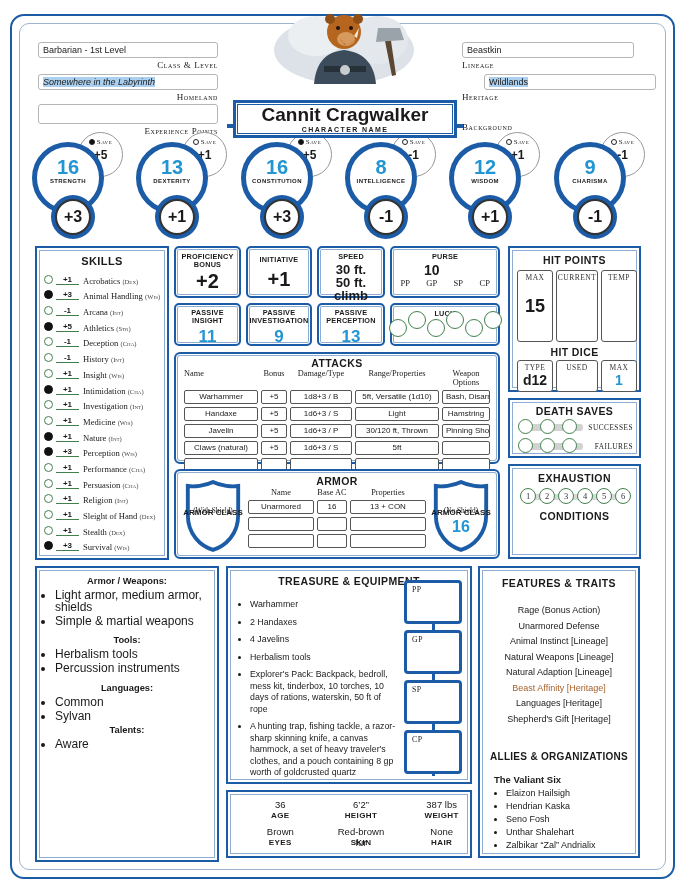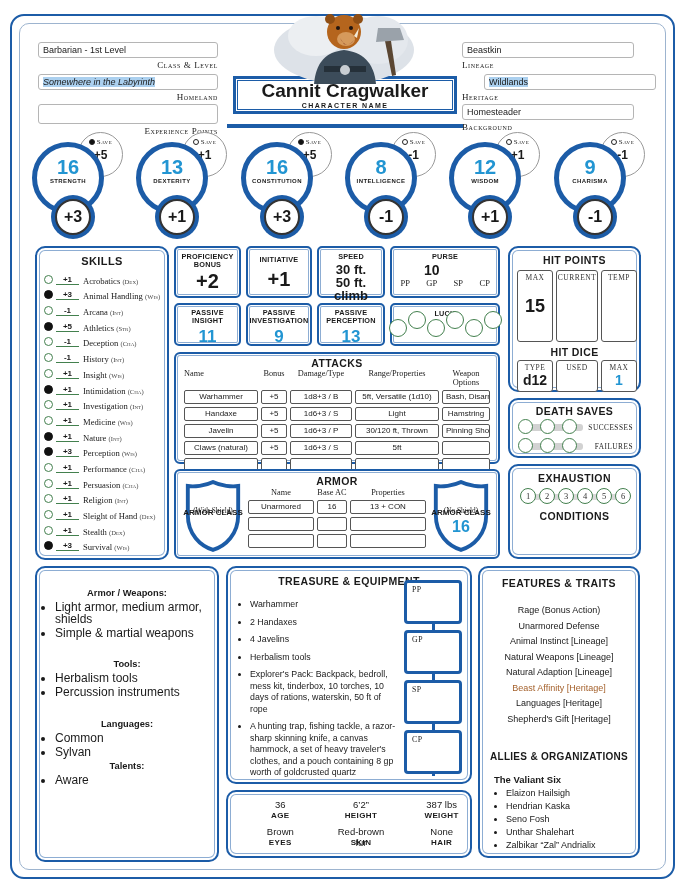--- a/index.html
+++ b/index.html
@@ -14,21 +14,21 @@
   .frame-outer{position:absolute;left:10px;top:14px;right:8px;bottom:8px;border:2px solid var(--blue);border-radius:14px;}
   .frame-inner{position:absolute;left:19px;top:23px;right:17px;bottom:17px;border:1px solid #9db4cf;border-radius:10px;}
 
   
   .field{position:absolute;height:16px;border:1px solid var(--grayline);border-radius:3px;background:#fff;font-size:9px;line-height:14px;padding:0 4px;white-space:nowrap;overflow:hidden;}
   .fval[data-hl="true"]{background:var(--hl);}
   .flabel{position:absolute;font-family:"Liberation Serif",serif;font-variant:small-caps;font-size:9px;letter-spacing:.6px;color:#222;}
   .flabel.right{text-align:right;}
 
   
-  .nameplate{position:absolute;left:233px;top:76px;width:224px;height:38px;background:#fff;border:3px solid var(--blue);box-shadow:inset 0 0 0 1px #fff,inset 0 0 0 2px var(--blue);text-align:center;z-index:6;}
+  .nameplate{position:absolute;left:233px;top:100px;width:224px;height:38px;background:#fff;border:3px solid var(--blue);box-shadow:inset 0 0 0 1px #fff,inset 0 0 0 2px var(--blue);text-align:center;z-index:6;}
   .nameplate .nm{font-size:19px;font-weight:bold;margin-top:1px;}
   .nameplate .nl{font-size:7px;font-weight:bold;letter-spacing:1.4px;}
   .namebar{position:absolute;left:227px;top:124px;width:236px;height:4px;background:var(--blue);z-index:5;}
 
   
   .portrait{position:absolute;left:266px;top:6px;width:156px;height:80px;z-index:7;}
 
   
   .ability{position:absolute;width:96px;height:112px;top:132px;}
   .save-bubble{position:absolute;left:50px;top:0;width:45px;height:45px;border:1px solid #999;border-radius:50%;background:#fff;z-index:1;text-align:center;}
@@ -37,21 +37,21 @@
   .save-bubble[data-filled="true"] .save-dot{background:#111;}
   .save-word{font-family:"Liberation Serif",serif;font-variant:small-caps;font-size:7px;letter-spacing:.5px;}
   .save-val{font-size:12px;font-weight:600;margin-top:2px;}
   .bigcircle{position:absolute;left:4px;top:10px;width:72px;height:72px;border:5px solid var(--blue);border-radius:50%;background:#fff;z-index:2;text-align:center;}
   .score{font-size:20px;font-weight:bold;color:var(--score);margin-top:10px;line-height:20px;}
   .aname{font-size:6px;font-weight:bold;letter-spacing:.4px;margin-top:1px;}
   .modback{position:absolute;left:23px;top:63px;width:44px;height:44px;background:var(--blue);border-radius:50%;z-index:3;}
   .modcircle{position:absolute;left:27px;top:67px;width:36px;height:36px;background:#fff;border:2px solid #333;border-radius:50%;z-index:4;text-align:center;line-height:32px;font-size:16px;font-weight:bold;}
 
   
-  .panel{position:absolute;background:#fff;border:2px solid var(--blue);border-radius:10px;box-shadow:inset 0 0 0 2px #fff,inset 0 0 0 3px rgba(28,92,167,.5);}
+  .panel{position:absolute;background:#fff;border:2px solid var(--blue);border-radius:0;box-shadow:inset 0 0 0 2px #fff,inset 0 0 0 3px rgba(28,92,167,.5);}
   .ptitle{text-align:center;font-weight:bold;font-size:11px;letter-spacing:.4px;}
 
   
   .skill-row{display:flex;align-items:flex-end;height:15.7px;padding:0 7px;}
   .sk-circle{width:9px;height:9px;border:1px solid var(--green);border-radius:50%;background:#fff;margin-bottom:3px;flex:none;}
   .skill-row[data-filled="true"] .sk-circle{background:#111;border-color:#111;}
   .sk-bonus{width:23px;text-align:center;font-size:8px;font-weight:600;border-bottom:1.5px solid var(--green);margin:0 4px 2px 3px;line-height:9px;flex:none;}
   .sk-name{font-family:"Liberation Serif",serif;font-size:8.6px;white-space:nowrap;line-height:11px;}
   .sk-ab{font-size:6.6px;color:#444;font-variant:small-caps;}
 
@@ -97,21 +97,21 @@
   .ds-bar{position:absolute;left:3px;top:5px;width:62px;height:7px;background:#d2d2d2;border-radius:3px;}
   .ds-c{position:absolute;top:0;width:15px;height:15px;border:1.5px solid var(--green);border-radius:50%;background:#fff;}
   .ds-lbl{position:absolute;right:6px;top:4px;font-family:"Liberation Serif",serif;font-size:7.3px;letter-spacing:.5px;color:#222;}
 
   
   .ex-row{position:relative;height:18px;margin:4px 10px 0 10px;}
   .ex-bar{position:absolute;left:4px;right:4px;top:6px;height:6px;background:#d8d8d8;}
   .ex-c{position:absolute;top:0;width:16px;height:16px;border:1px solid var(--green);border-radius:50%;background:#fff;font-family:"Liberation Serif",serif;font-size:8.5px;line-height:15px;text-align:center;color:#333;}
 
   
-  .sec-head{font-weight:bold;font-size:9.3px;text-align:center;margin-top:20px;}
+  .sec-head{font-weight:bold;font-size:9.3px;text-align:center;margin-top:8px;}
   .blist{margin:4px 0 0 18px;font-size:12px;line-height:11.5px;}
   .blist li{margin-bottom:2.5px;}
   .t-blist{margin:12px 0 0 22px;font-size:8.8px;line-height:11.5px;width:150px;}
   .t-blist li{margin-bottom:6px;}
 
   
   .coin-col{position:absolute;right:8px;top:12px;width:58px;}
   .coin-line{position:absolute;left:28px;top:4px;bottom:4px;width:3px;background:var(--blue);}
   .coinbox{position:relative;width:58px;height:44px;border:3px solid var(--blue);border-radius:4px;background:#fff;margin-bottom:6px;}
   .coin-lbl{font-family:"Liberation Serif",serif;font-size:7.8px;letter-spacing:.5px;padding:2px 0 0 5px;color:#222;}
@@ -140,21 +140,20 @@
   <div class="flabel right" style="left:38px;top:60px;width:180px;">Class &amp; Level</div>
   <div class="field" style="left:38px;top:74px;width:180px;font-style:italic;"><span class="fval" data-hl="true">Somewhere in the Labyrinth</span></div>
   <div class="flabel right" style="left:38px;top:92px;width:180px;">Homeland</div>
   <div class="field" style="left:38px;top:104px;width:180px;height:20px;"><span class="fval" data-hl="false"></span></div>
   <div class="flabel right" style="left:38px;top:126px;width:180px;">Experience Points</div>
 
   <div class="field" style="left:462px;top:42px;width:172px;"><span class="fval" data-hl="false">Beastkin</span></div>
   <div class="flabel" style="left:462px;top:60px;width:172px;">Lineage</div>
   <div class="field" style="left:484px;top:74px;width:172px;"><span class="fval" data-hl="true">Wildlands</span></div>
   <div class="flabel" style="left:462px;top:92px;width:172px;">Heritage</div>
-  <div class="field" style="left:462px;top:104px;width:172px;"><span class="fval" data-hl="false">Homesteader</span></div>
   <div class="flabel" style="left:462px;top:122px;width:172px;">Background</div>
 
   <svg class="portrait" viewBox="0 0 156 80">
     <ellipse cx="78" cy="44" rx="70" ry="34" fill="#dde2e8"></ellipse>
     <ellipse cx="50" cy="30" rx="28" ry="20" fill="#eceff2"></ellipse>
     <ellipse cx="112" cy="34" rx="30" ry="24" fill="#e4e8ed"></ellipse>
     <path d="M48 78 C50 56 60 46 78 44 C96 46 108 56 110 78 Z" fill="#3c4c5a"></path>
     <rect x="58" y="60" width="42" height="6" fill="#253039"></rect>
     <circle cx="79" cy="64" r="5" fill="#c8cdd2"></circle>
     <path d="M118 30 L126 70 L130 69 L124 28 Z" fill="#5a4632"></path>

